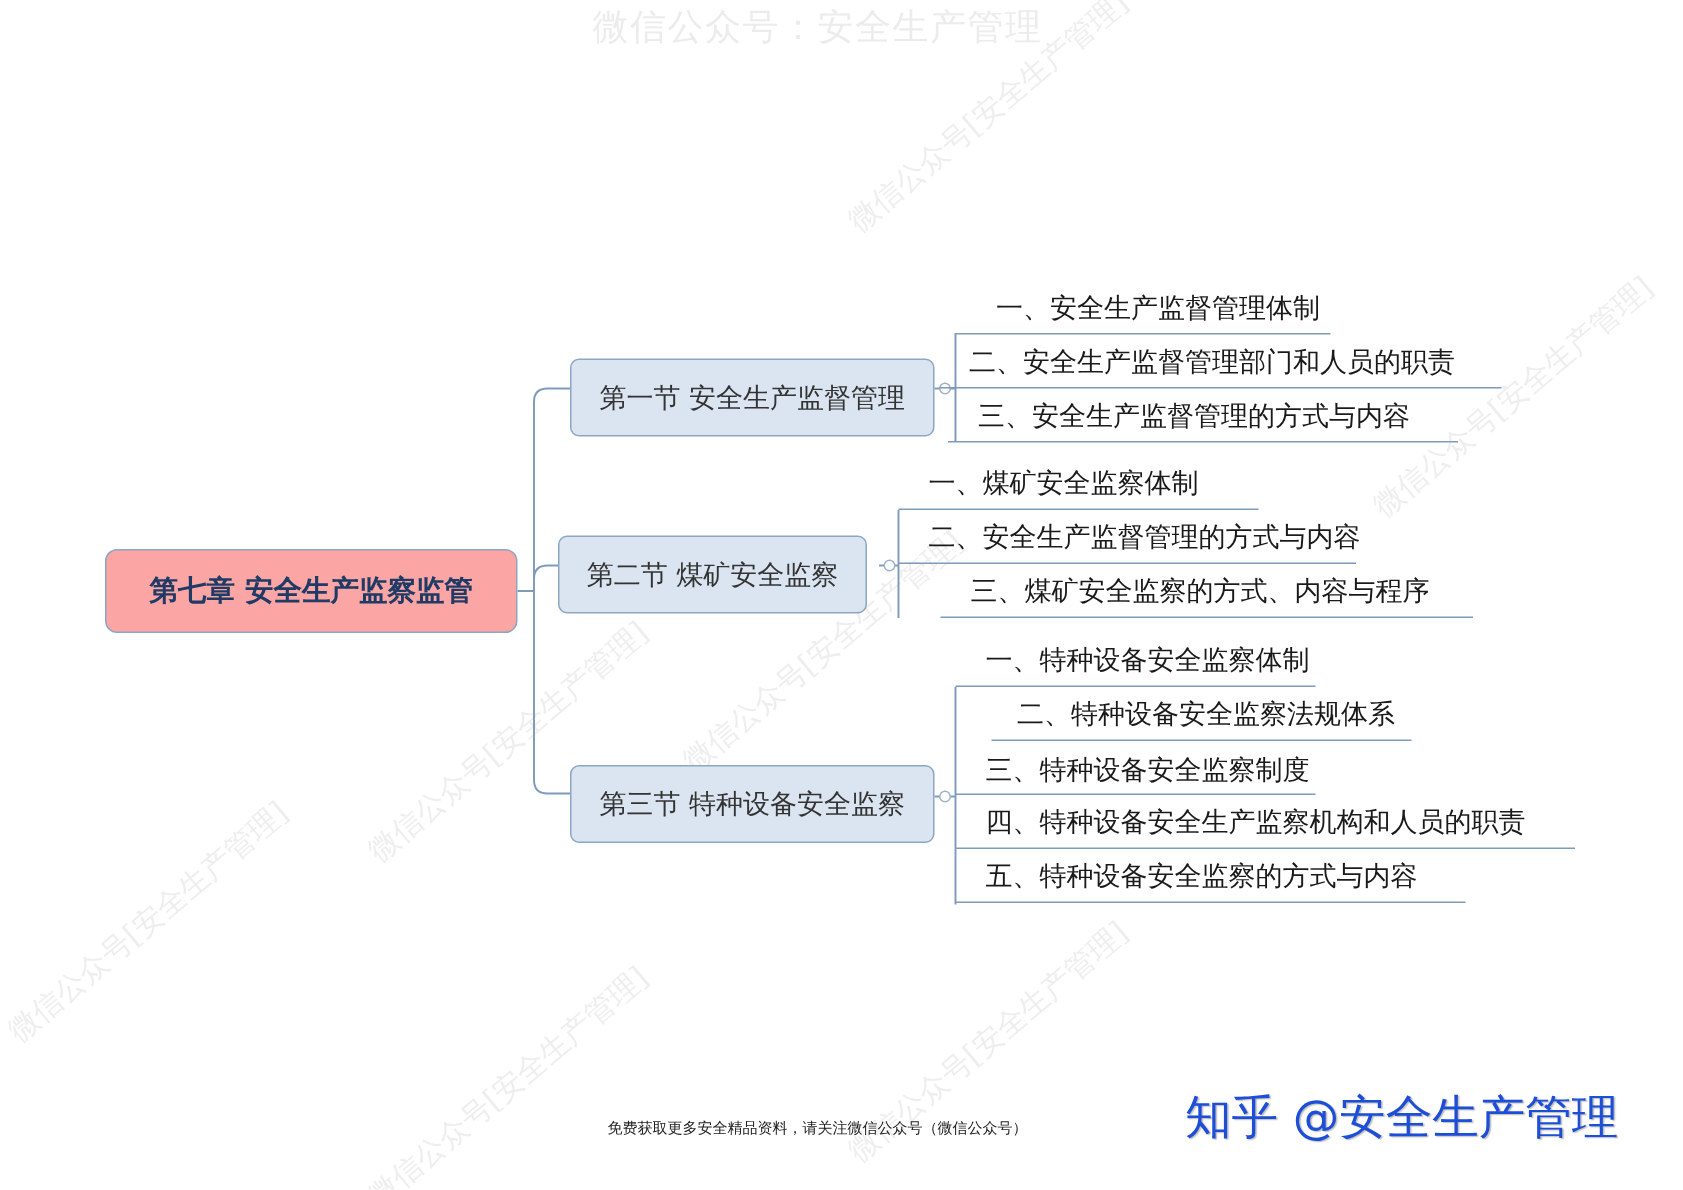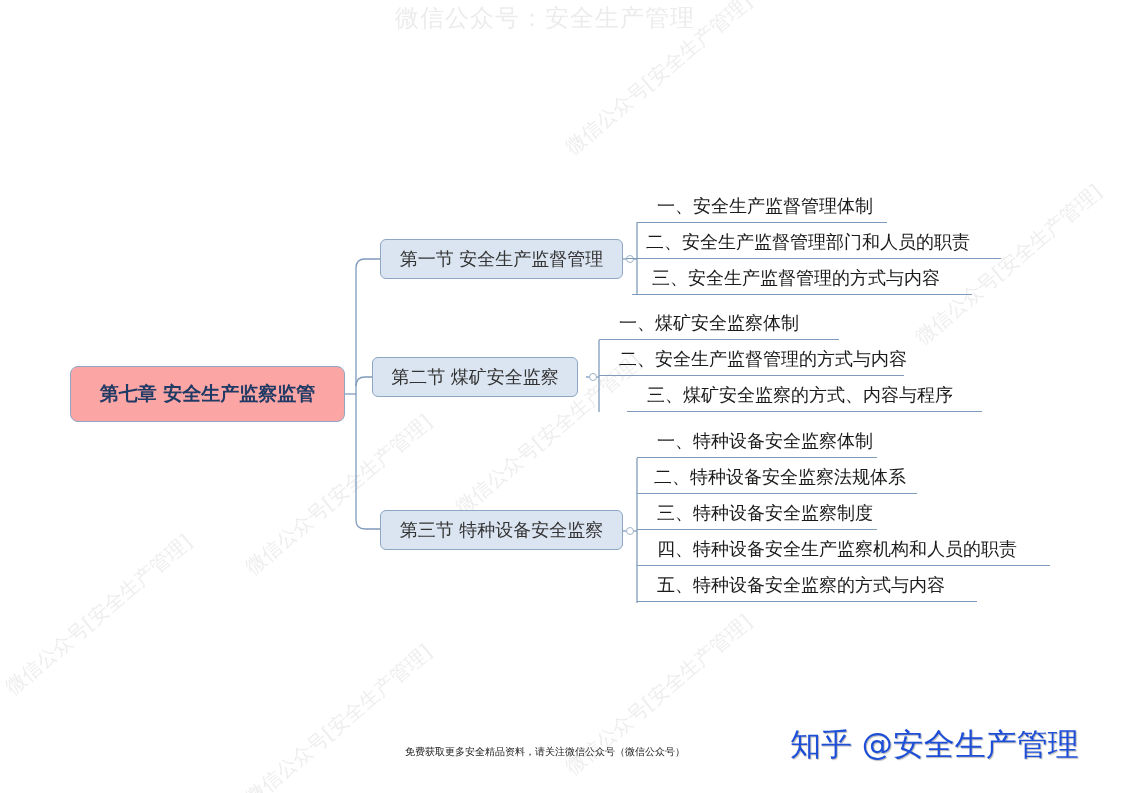--- a/index.html
+++ b/index.html
@@ -18,21 +18,21 @@
     transform:rotate(-40deg); transform-origin:left top;
     font-family:"DejaVu Serif", serif;
   }
   .root {
     left:70px; top:366px; width:275px; height:56px;
     background:#fca5a5; border:1.5px solid #8ca6c4; border-radius:8px;
     box-sizing:border-box; display:flex; align-items:center; justify-content:center;
     color:#1f3a64; font-weight:bold; font-size:19px;
   }
   .section {
-    height:40px; background:#dbe5f1; border:1.5px solid #8ca6c4; border-radius:6px;
+    height:52px; background:#dbe5f1; border:1.5px solid #8ca6c4; border-radius:6px;
     box-sizing:border-box; display:flex; align-items:center; justify-content:center;
     color:#333333; font-size:18px; white-space:nowrap;
   }
   .collapse {
     width:8px; height:8px; border:1px solid #9fb3c8; border-radius:50%;
     background:#fff; box-sizing:border-box;
   }
   .leaf {
     color:#1a1a1a; font-size:18px; white-space:nowrap; height:34px; line-height:34px;
     border-bottom:1.3px solid #7f9bbb; box-sizing:border-box; padding-left:20px;
@@ -79,36 +79,36 @@
 </svg>
 
 <div class="abs root">
   <span>第七章 安全生产监察监管</span>
 </div>
 
 <div class="abs section" style="left:380px;top:239px;width:243px;">
   <span>第一节 安全生产监督管理</span>
 </div>
 <div class="abs collapse" style="left:626px;top:255px;"></div>
-<div class="abs leaf" style="left:637px;top:189px;width:250px;">一、安全生产监督管理体制</div>
+<div class="abs leaf" style="left:637px;top:189px;width:250px;text-align:center;">一、安全生产监督管理体制</div>
 <div class="abs leaf" style="left:605px;top:225px;width:375px;margin-left:21px;">二、安全生产监督管理部门和人员的职责</div>
 <div class="abs leaf" style="left:632px;top:261px;width:340px;">三、安全生产监督管理的方式与内容</div>
 
 <div class="abs section" style="left:372px;top:357px;width:206px;">
   <span>第二节 煤矿安全监察</span>
 </div>
 <div class="abs collapse" style="left:589px;top:373px;"></div>
 <div class="abs leaf" style="left:599px;top:306px;width:240px;">一、煤矿安全监察体制</div>
 <div class="abs leaf" style="left:599px;top:342px;width:305px;">二、安全生产监督管理的方式与内容</div>
 <div class="abs leaf" style="left:599px;top:378px;width:355px;margin-left:28px;">三、煤矿安全监察的方式、内容与程序</div>
 
 <div class="abs section" style="left:380px;top:510px;width:243px;">
   <span>第三节 特种设备安全监察</span>
 </div>
 <div class="abs collapse" style="left:626px;top:527px;"></div>
 <div class="abs leaf" style="left:637px;top:424px;width:240px;">一、特种设备安全监察体制</div>
-<div class="abs leaf" style="left:637px;top:460px;width:280px;padding-left:17px;">二、特种设备安全监察法规体系</div>
+<div class="abs leaf" style="left:661px;top:460px;width:280px;padding-left:17px;">二、特种设备安全监察法规体系</div>
 <div class="abs leaf" style="left:637px;top:496px;width:240px;font-family:Liberation Serif, serif;">三、特种设备安全监察制度</div>
 <div class="abs leaf" style="left:637px;top:532px;width:413px;">四、特种设备安全生产监察机构和人员的职责</div>
 <div class="abs leaf" style="left:637px;top:568px;width:340px;">五、特种设备安全监察的方式与内容</div>
 
 <div class="abs footer-note">免费获取更多安全精品资料，请关注微信公众号（微信公众号）</div>
 <div class="abs zhihu">知乎 @安全生产管理</div>
 
 </body></html>

